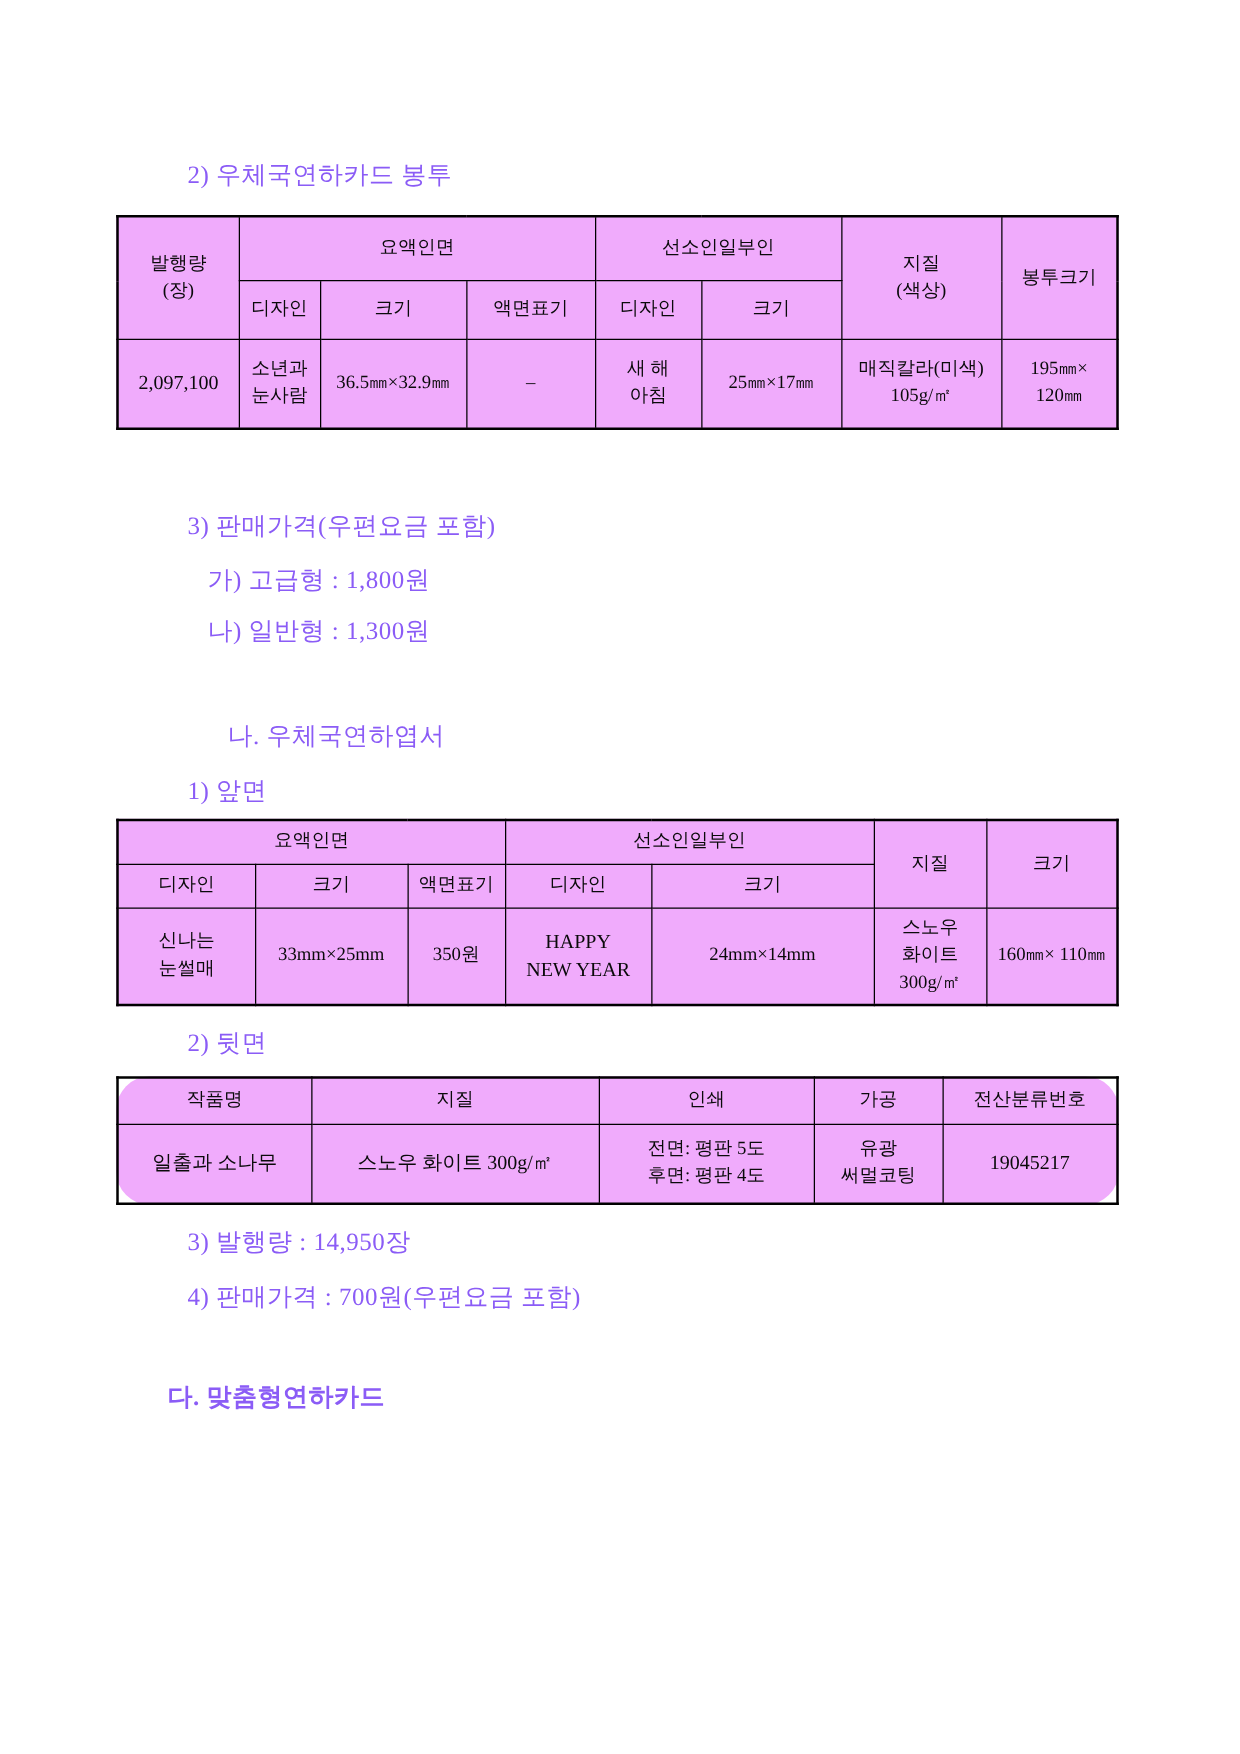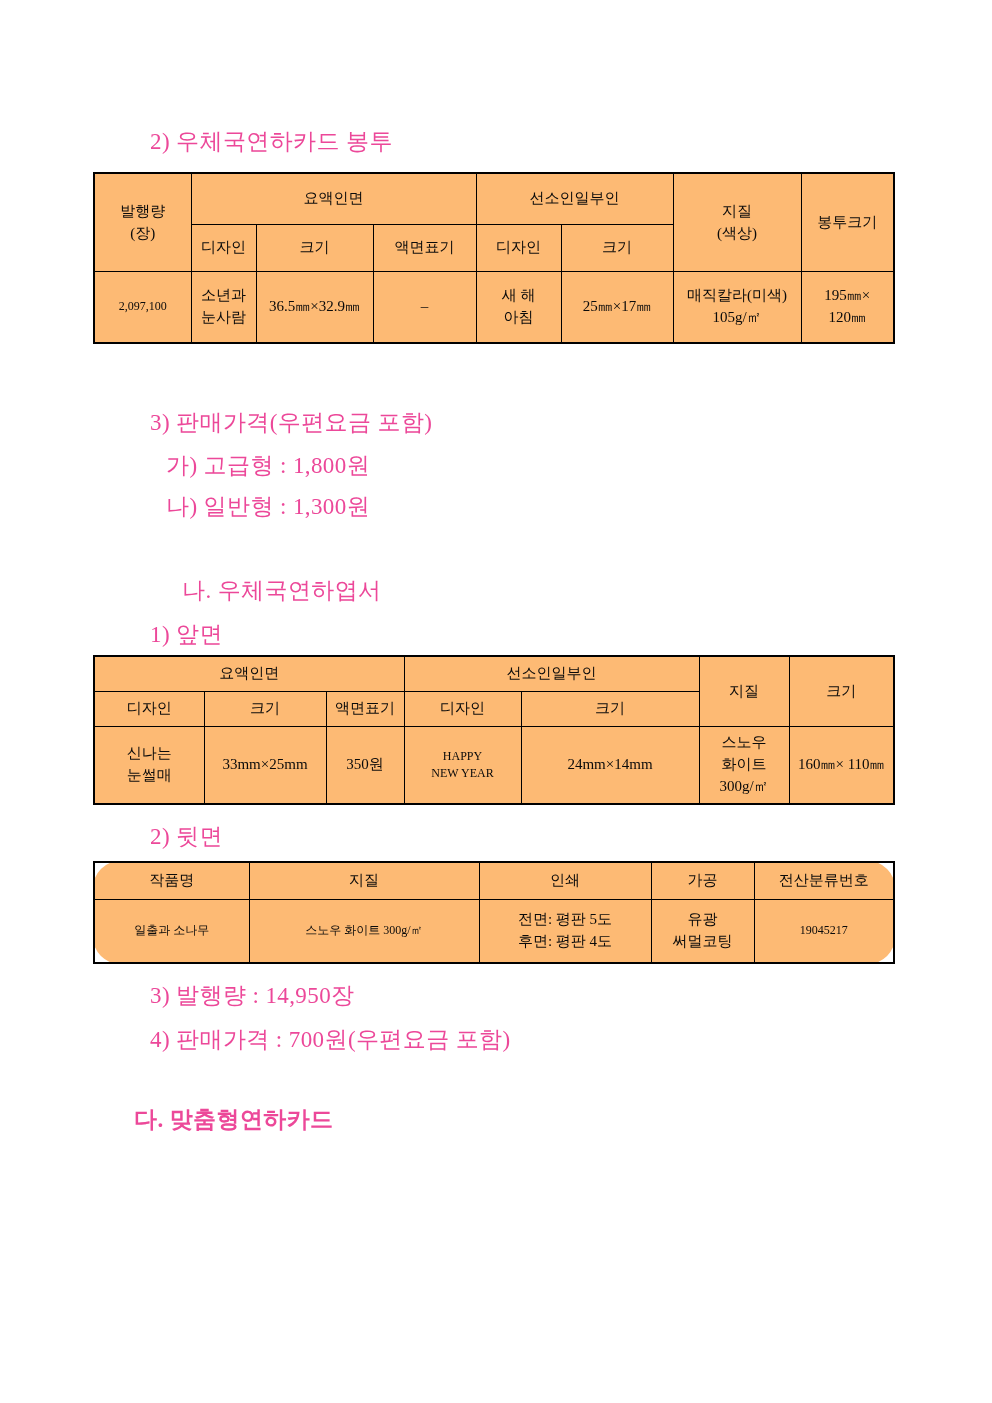--- a/index.html
+++ b/index.html
@@ -23,49 +23,49 @@
     top: 0;
     width: 992px;
     height: 1403px;
     background: #ffffff;
   }
 
   
   .line {
     position: absolute;
     white-space: nowrap;
-    font-size: 23px;
+    font-size: 20px;
     letter-spacing: 0.4px;
     line-height: 1.2;
-    color: #ec4899;
+    color: #8b5cf6;
   }
 
   
   table.doc-table {
     position: absolute;
     border-collapse: collapse;
     table-layout: fixed;
-    background: #fdba74;
+    background: #f0abfc;
     border: 2.4px solid #000;
   }
   table.doc-table td,
   table.doc-table th {
     border: 1px solid #000;
     text-align: center;
     vertical-align: middle;
     font-weight: normal;
     font-size: 15px;
     line-height: 1.45;
     padding: 2px 2px;
     color: #0a0a0a;
     font-family: "Liberation Serif", "DejaVu Serif", serif;
   }
   table.doc-table td.big,
   table.doc-table th.big {
-    font-size: 12px;
+    font-size: 16px;
   }
   table.doc-table td .sub,
   table.doc-table th .sub {
     display: block;
   }
 
   
   #table-envelope { left: 93px; top: 172px; width: 800px; }
   #table-envelope .r-head1 td { height: 46px; }
   #table-envelope .r-head2 td { height: 42px; }

